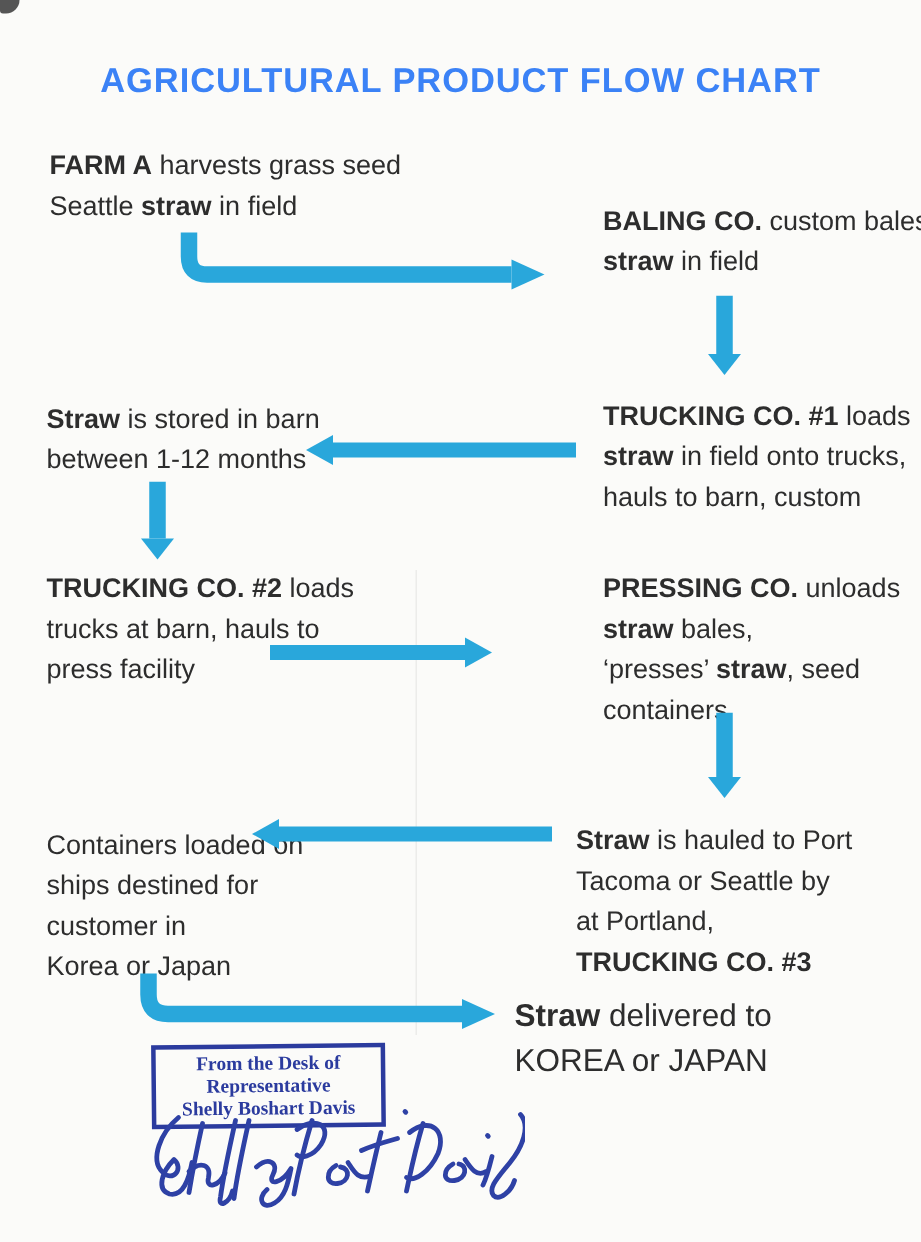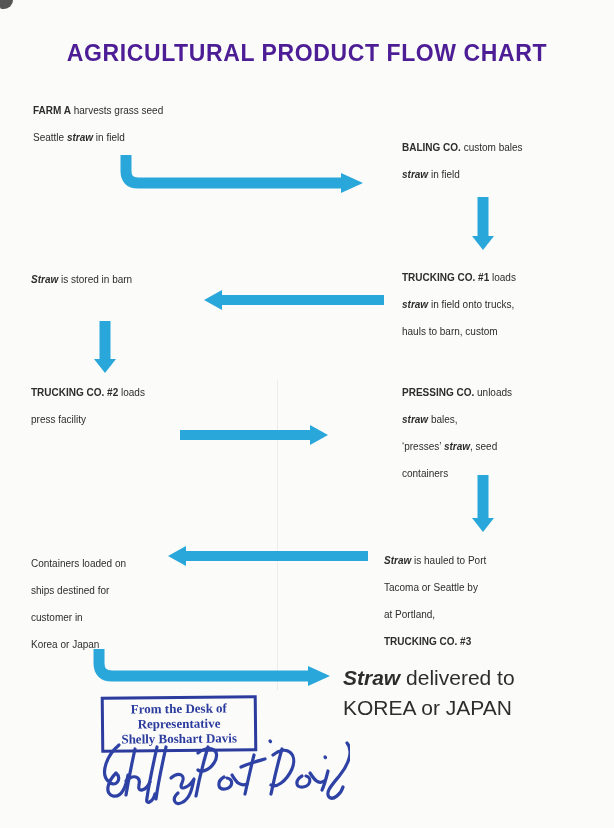--- a/index.html
+++ b/index.html
@@ -9,29 +9,29 @@
     font-family:"Liberation Sans", sans-serif;
     color:#2d2d2d;
   }
   :root{
     --arrow:#29a7db;
     --stamp:#2b3b9e;
     --sig:#2e41a5;
   }
   .page-title{
     position:absolute;left:0;top:40px;width:614px;
-    text-align:center;font-size:23px;font-weight:bold;color:#4c1d95;
+    text-align:center;font-size:23px;font-weight:bold;color:#3b82f6;
     letter-spacing:.6px;
   }
   .node{
-    position:absolute;font-size:10px;line-height:27px;white-space:nowrap;
+    position:absolute;font-size:18px;line-height:27px;white-space:nowrap;
   }
   .node.big{font-size:21px;line-height:30px;}
   .seg-b{font-weight:bold;}
-  .seg-bi{font-weight:bold;font-style:italic;}
+  .seg-bi{font-weight:bold;}
   .seg-r{}
   .arrow{position:absolute;color:var(--arrow);}
   .arrow svg{display:block;}
   .crease{
     position:absolute;left:277px;top:380px;width:1px;height:310px;
     background:rgba(110,110,110,0.10);
   }
   .corner-mark{
     position:absolute;left:0;top:0;width:13px;height:9px;
     background:#3e3e3e;border-radius:0 0 9px 2px;opacity:.88;
@@ -59,28 +59,30 @@
 <div class="node" style="left:33px;top:97px">
     <div><span class="seg-b">FARM A</span><span class="seg-r"> harvests grass seed</span></div>
     <div><span class="seg-r">Seattle </span><span class="seg-bi">straw</span><span class="seg-r"> in field</span></div>
   </div>
 <div class="node" style="left:402px;top:134px">
     <div><span class="seg-b">BALING CO.</span><span class="seg-r"> custom bales</span></div>
     <div><span class="seg-bi">straw</span><span class="seg-r"> in field</span></div>
   </div>
 <div class="node" style="left:31px;top:266px">
     <div><span class="seg-bi">Straw</span><span class="seg-r"> is stored in barn</span></div>
+    <div><span class="seg-r">between 1-12 months</span></div>
   </div>
 <div class="node" style="left:402px;top:264px">
     <div><span class="seg-b">TRUCKING CO. #1</span><span class="seg-r"> loads</span></div>
     <div><span class="seg-bi">straw</span><span class="seg-r"> in field onto trucks,</span></div>
     <div><span class="seg-r">hauls to barn, custom</span></div>
   </div>
 <div class="node" style="left:31px;top:379px">
     <div><span class="seg-b">TRUCKING CO. #2</span><span class="seg-r"> loads</span></div>
+    <div><span class="seg-r">trucks at barn, hauls to</span></div>
     <div><span class="seg-r">press facility</span></div>
   </div>
 <div class="node" style="left:402px;top:379px">
     <div><span class="seg-b">PRESSING CO.</span><span class="seg-r"> unloads</span></div>
     <div><span class="seg-bi">straw</span><span class="seg-r"> bales,</span></div>
     <div><span class="seg-r">‘presses’ </span><span class="seg-bi">straw</span><span class="seg-r">, seed</span></div>
     <div><span class="seg-r">containers</span></div>
   </div>
 <div class="node" style="left:31px;top:550px">
     <div><span class="seg-r">Containers loaded on</span></div>

